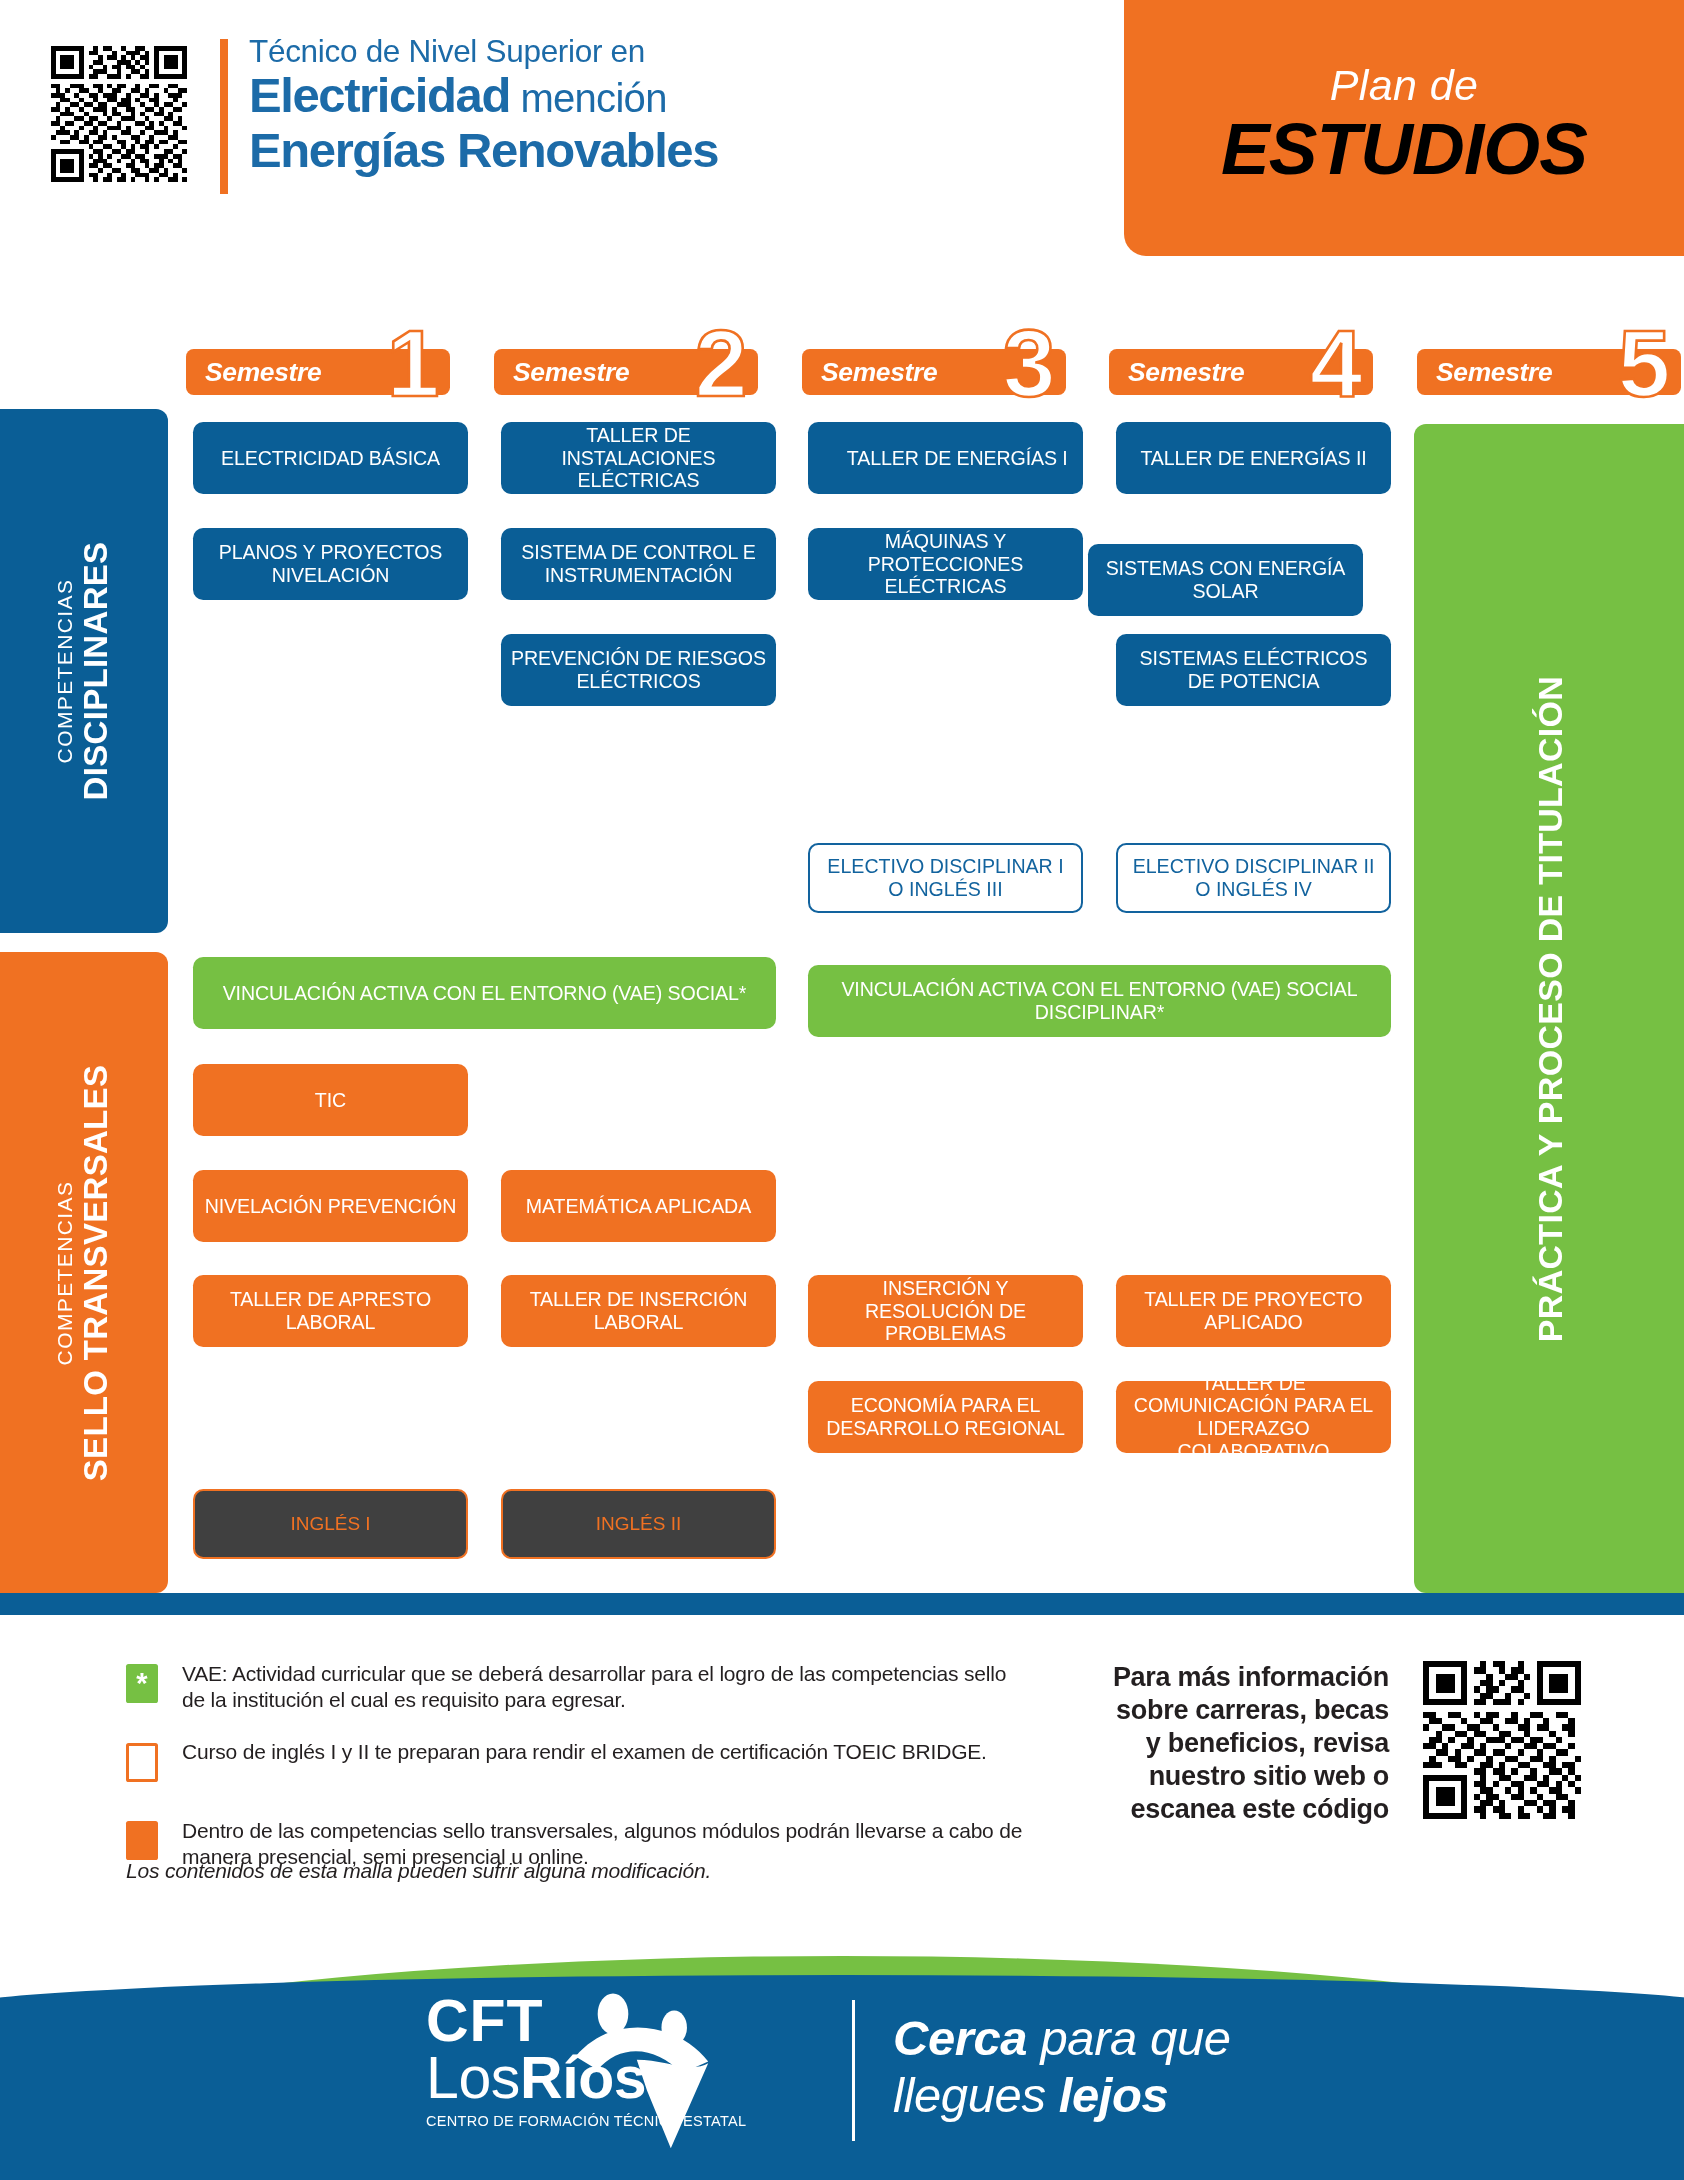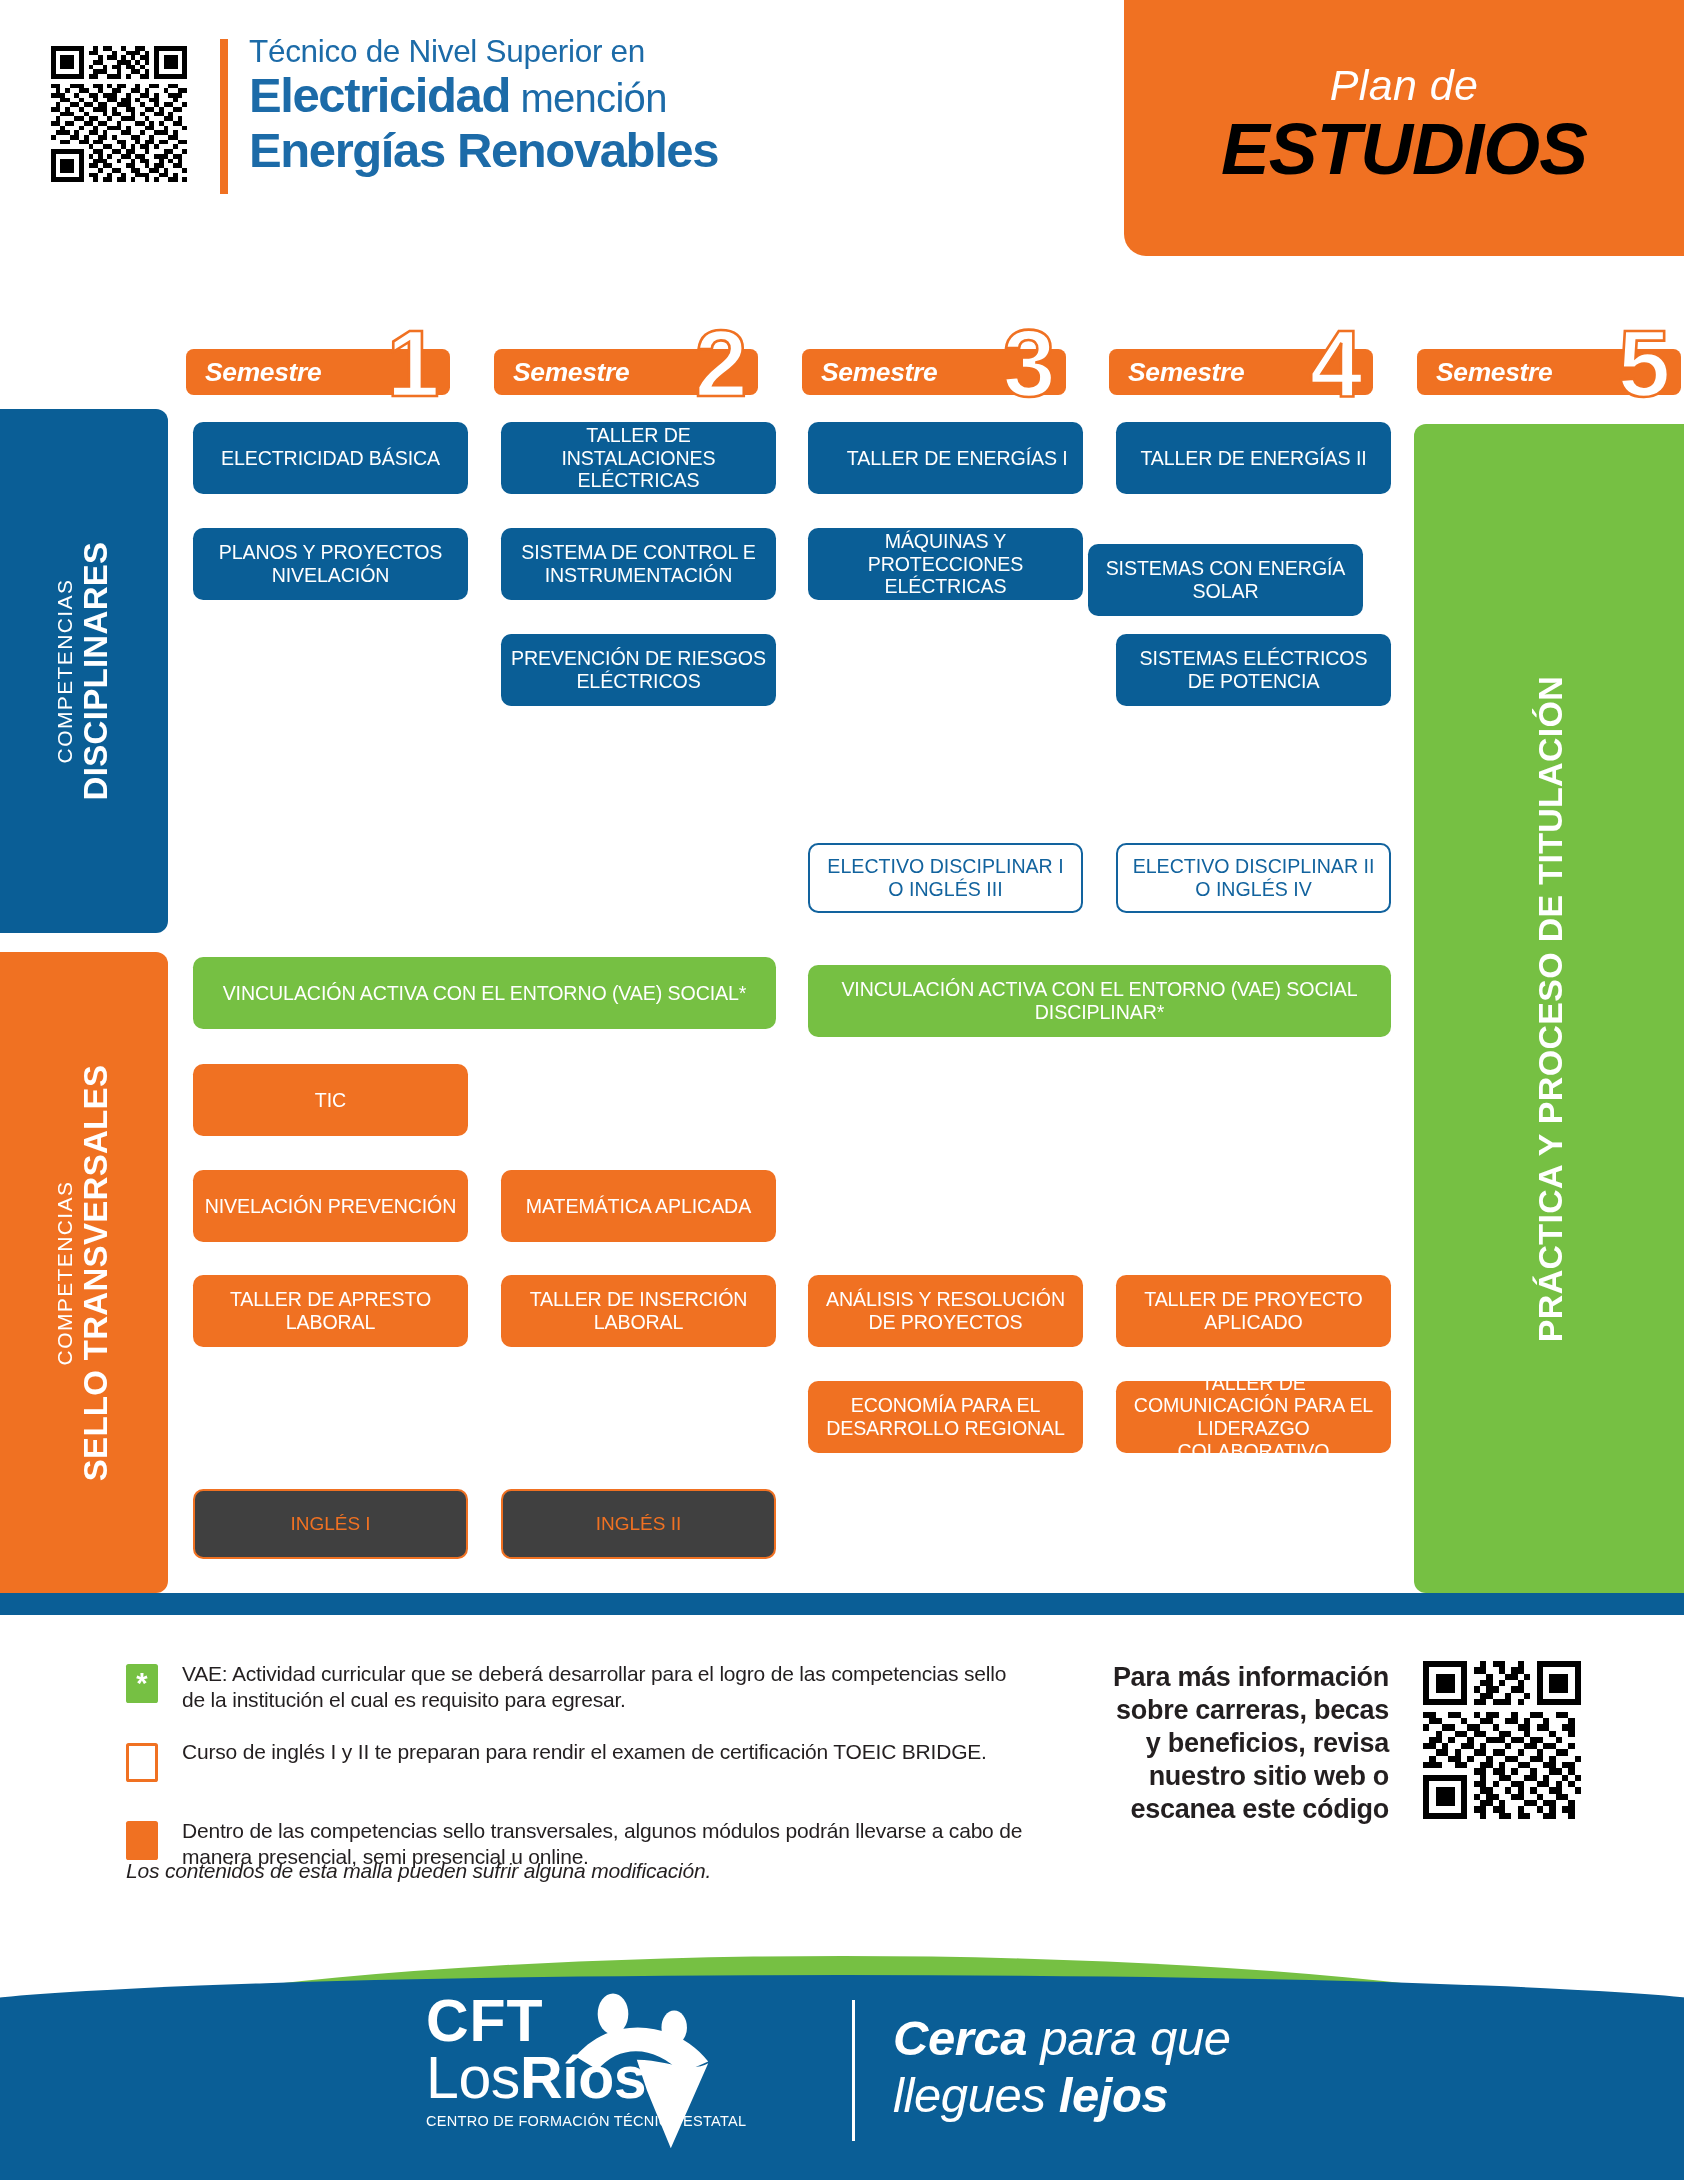--- a/index.html
+++ b/index.html
@@ -479,21 +479,21 @@
   <div class="box box-green" style="left:193px; top:957px; width:583px; height:72px;">VINCULACIÓN ACTIVA CON EL ENTORNO (VAE) SOCIAL*</div>
   <div class="box box-green" style="left:808px; top:957px; width:583px; height:72px;margin-top:8px;">VINCULACIÓN ACTIVA CON EL ENTORNO (VAE) SOCIAL DISCIPLINAR*</div>
 
   <div class="box box-orange" style="left:193px; top:1064px; width:275px; height:72px;">TIC</div>
   <div class="box box-orange" style="left:193px; top:1170px; width:275px; height:72px;">NIVELACIÓN PREVENCIÓN</div>
   <div class="box box-orange" style="left:193px; top:1275px; width:275px; height:72px;">TALLER DE APRESTO LABORAL</div>
 
   <div class="box box-orange" style="left:501px; top:1170px; width:275px; height:72px;">MATEMÁTICA APLICADA</div>
   <div class="box box-orange" style="left:501px; top:1275px; width:275px; height:72px;">TALLER DE INSERCIÓN LABORAL</div>
 
-  <div class="box box-orange" style="left:808px; top:1275px; width:275px; height:72px;">ANÁLISIS Y RESOLUCIÓN DE PROYECTOS</div>
+  <div class="box box-orange" style="left:808px; top:1275px; width:275px; height:72px;">INSERCIÓN Y RESOLUCIÓN DE PROBLEMAS</div>
   <div class="box box-orange" style="left:808px; top:1381px; width:275px; height:72px;">ECONOMÍA PARA EL DESARROLLO REGIONAL</div>
 
   <div class="box box-orange" style="left:1116px; top:1275px; width:275px; height:72px;">TALLER DE PROYECTO APLICADO</div>
   <div class="box box-orange" style="left:1116px; top:1381px; width:275px; height:72px;">TALLER DE COMUNICACIÓN PARA EL LIDERAZGO COLABORATIVO</div>
 
   <div class="box box-out-orange" style="left:193px; top:1489px; width:275px; height:70px;">INGLÉS I</div>
   <div class="box box-out-orange" style="left:501px; top:1489px; width:275px; height:70px;">INGLÉS II</div>
 
   <div id="sem5-col">
     <div id="sem5-label">PRÁCTICA Y PROCESO DE TITULACIÓN</div>

